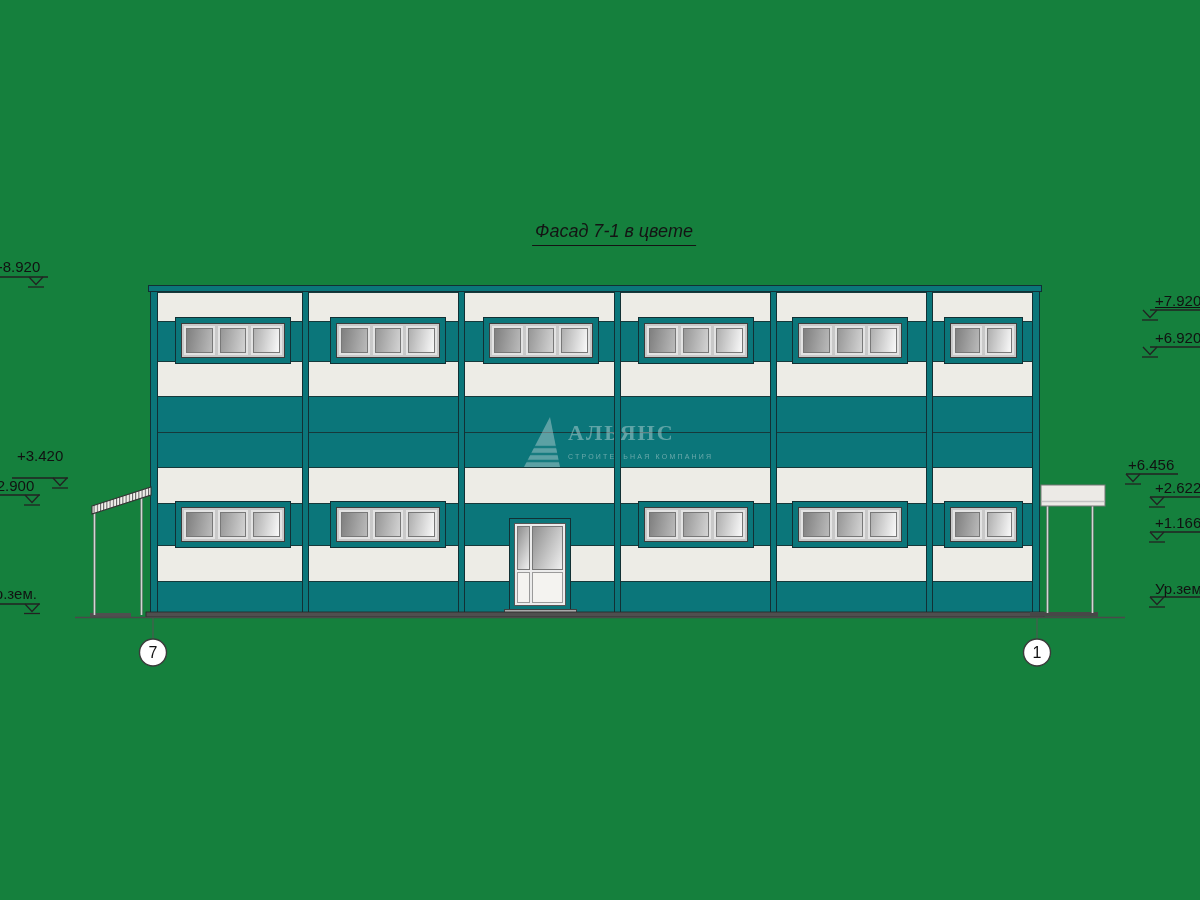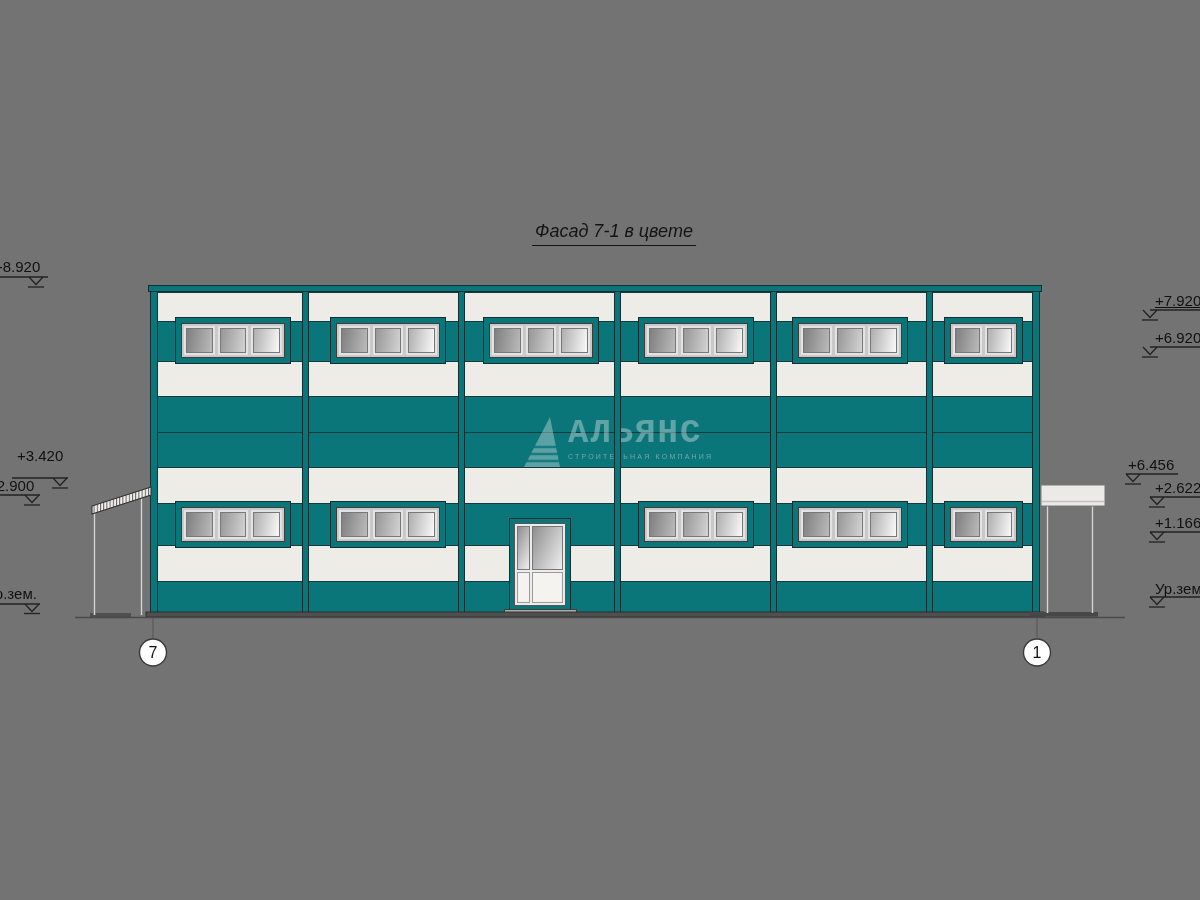--- a/index.html
+++ b/index.html
@@ -1,16 +1,16 @@
 <!DOCTYPE html>
 <html><head>
 <meta charset="utf-8">
 <style>
   html,body{margin:0;padding:0;background:#ffffff;}
-  #scene{position:relative;width:1200px;height:900px;background:#737373;overflow:hidden;
+  #scene{position:relative;width:1200px;height:900px;background:#15803d;overflow:hidden;
          font-family:"Liberation Sans",sans-serif;}
   
   .title{position:absolute;top:221px;left:614px;transform:translateX(-50%);
          font-style:italic;font-size:18px;color:#141414;white-space:nowrap;
          border-bottom:1.6px solid #141414;padding:0 3px 3px;}
   
   .band{position:absolute;left:150px;width:890px;box-sizing:border-box;
         border-top:1px solid #16393b;z-index:1;}
   .teal{background:#0b767a;}
   .white{background:#edece6;}
@@ -45,21 +45,21 @@
   .dwide{flex:1;}
   .dglass{height:44px;border:1px solid #777;box-sizing:border-box;
           background:linear-gradient(115deg,#8f8f8f,#efefef);}
   .dpanel{flex:1;background:#f4f3f0;border:1px solid #9a9a9a;box-sizing:border-box;}
   .doorstep{position:absolute;left:504px;top:609px;width:73px;height:7px;
             background:#a8a8a8;border:1px solid #3f3f3f;box-sizing:border-box;z-index:7;}
   
   .wm{position:absolute;left:520px;top:415px;width:220px;height:60px;z-index:3;
       display:flex;align-items:flex-start;pointer-events:none;}
   .wmtxt{margin-left:6px;}
-  .wmname{font-family:Liberation Mono, monospace;font-weight:bold;font-size:34px;
+  .wmname{font-family:Liberation Serif, serif;font-weight:bold;font-size:22px;
           line-height:36px;letter-spacing:2px;color:rgba(214,228,228,0.42);}
   .wmsub{font-size:7px;letter-spacing:2.2px;color:rgba(200,220,220,0.5);
          margin-top:2px;text-align:center;}
   
   .lvl{position:absolute;font-size:15px;color:#111;white-space:nowrap;z-index:11;}
   .axisnum{position:absolute;width:28px;text-align:center;font-size:16px;
            color:#111;z-index:11;}
   
   .overlay{position:absolute;left:0;top:0;z-index:10;pointer-events:none;}
 </style>

